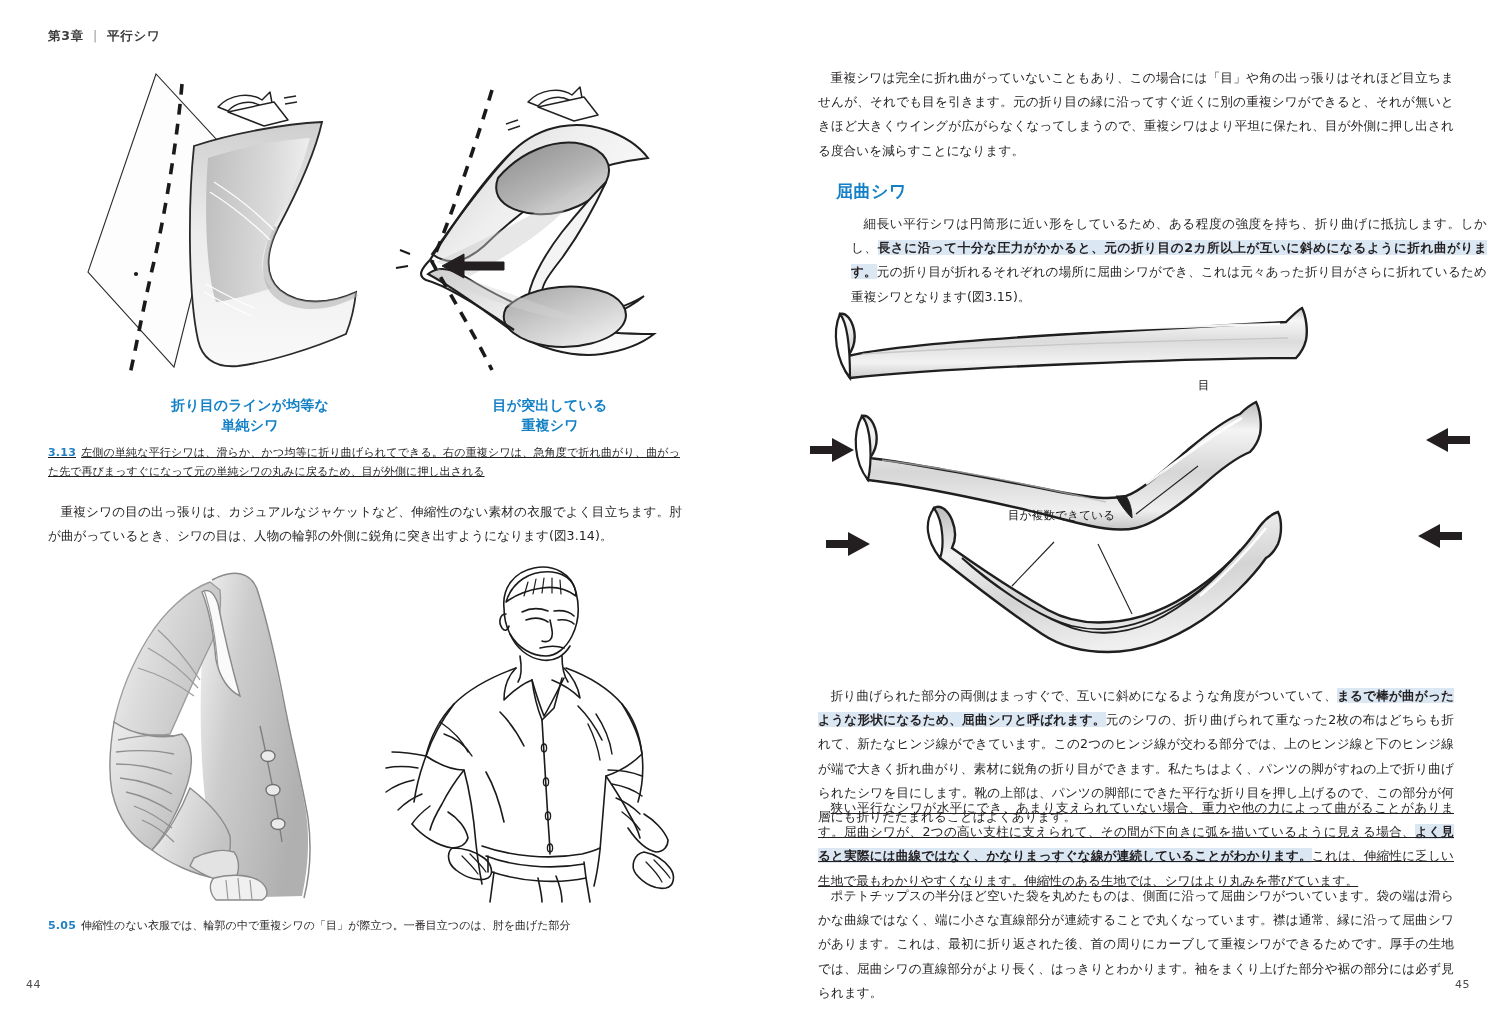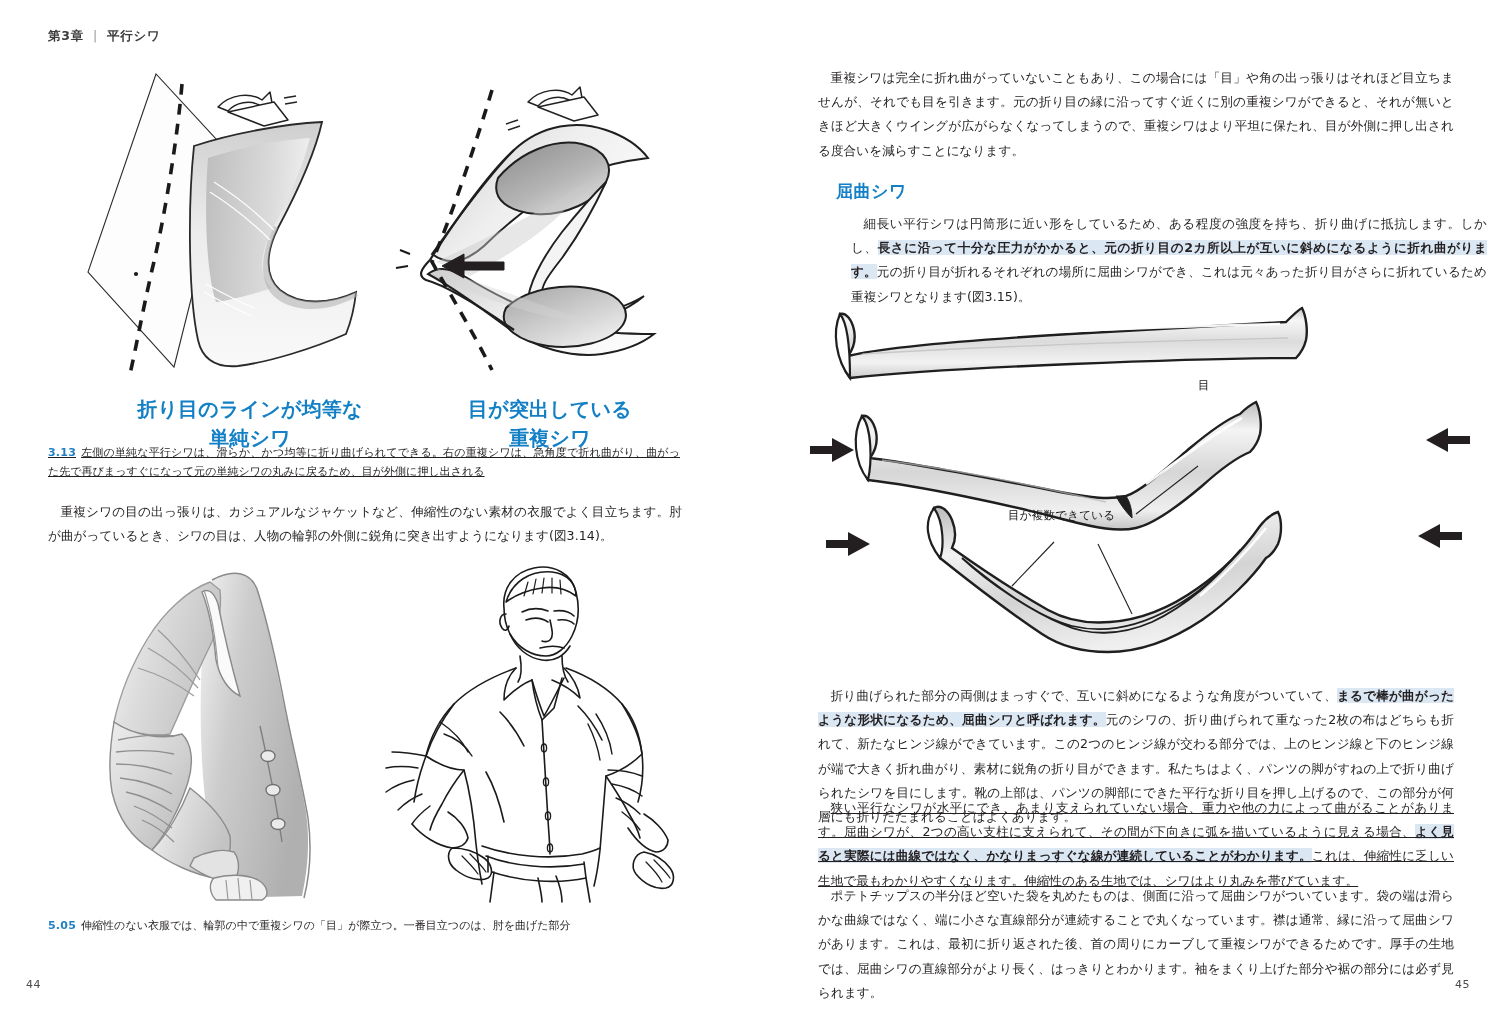--- a/index.html
+++ b/index.html
@@ -82,21 +82,21 @@
     color: #1f7fc4;
     font-weight: 700;
     margin-right: 5px;
     letter-spacing: 0.02em;
   }
 
   .blue-label {
     position: absolute;
     color: #1380c6;
     font-weight: 700;
-    font-size: 20px;
+    font-size: 14px;
     line-height: 1.45;
     text-align: center;
     letter-spacing: 0.01em;
   }
 
   .section-head {
     position: absolute;
     color: #1380c6;
     font-weight: 700;
     font-size: 17px;

